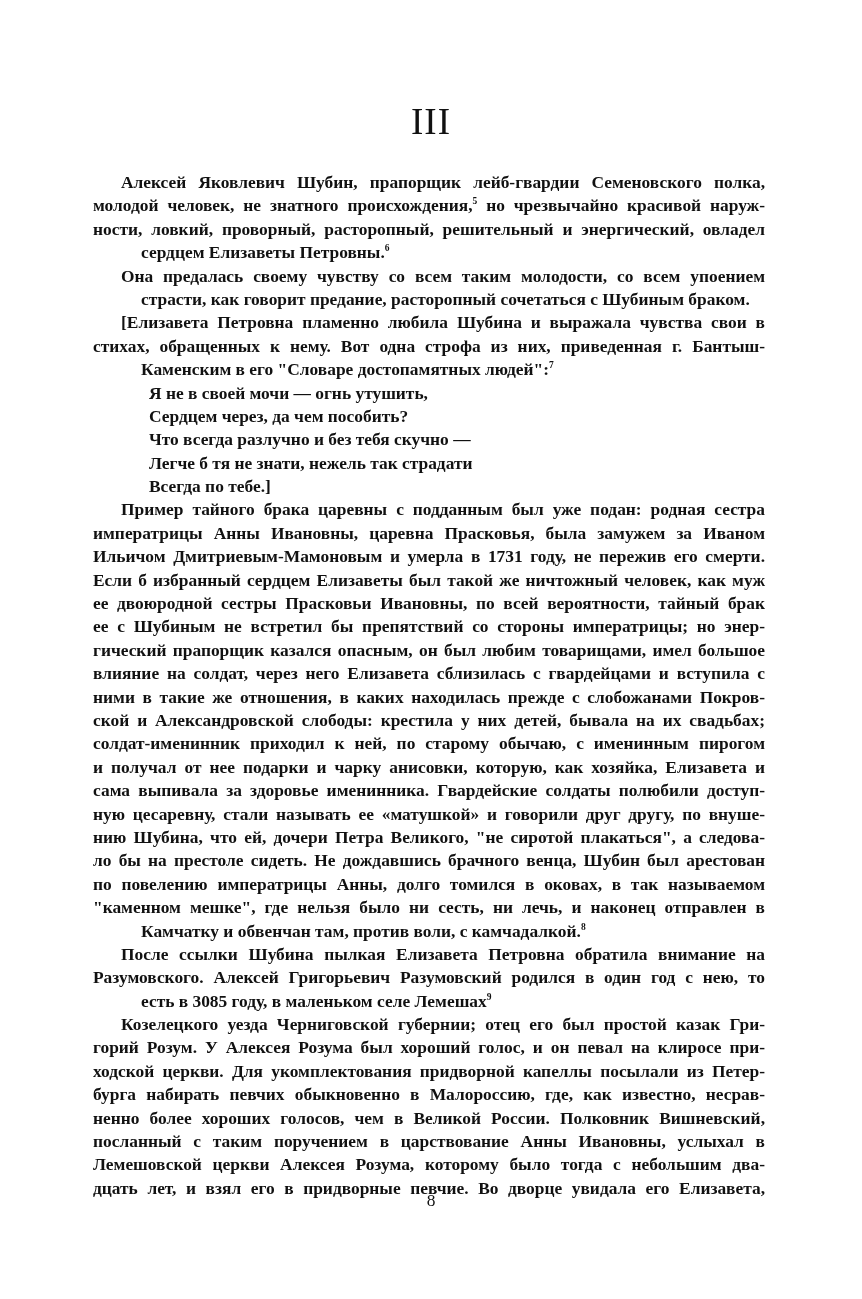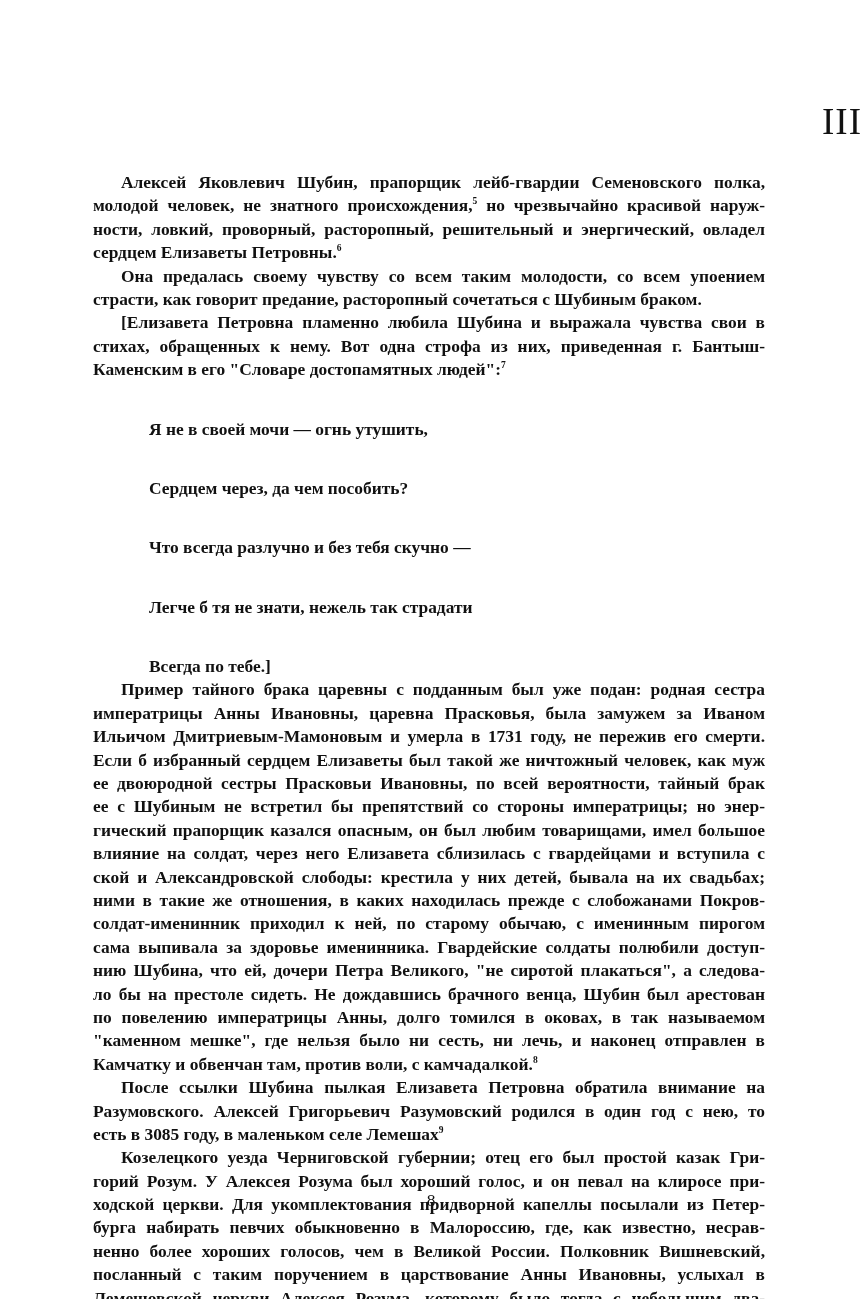--- a/index.html
+++ b/index.html
@@ -4,33 +4,33 @@
   <style>
     html, body { margin: 0; padding: 0; background: #ffffff; }
     body {
       width: 862px; height: 1299px; position: relative; overflow: hidden;
       font-family: "Liberation Serif", "DejaVu Serif", serif;
       color: #111111;
     }
     .page { position: absolute; left: 0; top: 0; width: 862px; height: 1299px; }
     .chapter-title {
       position: absolute; left: 0; width: 862px; top: 100px;
-      text-align: right; font-size: 37px; line-height: 44px; letter-spacing: 1px;
+      text-align: center; font-size: 37px; line-height: 44px; letter-spacing: 1px;
     }
     .text-block {
       position: absolute; left: 93px; width: 672px; top: 171px;
       font-size: 17.4px; line-height: 23.4px;
     }
     .line {
       display: block; height: 23.4px; white-space: nowrap;
       text-align: justify; text-align-last: justify; font-weight: bold;
     }
-    .line.last { text-align-last: left; }
+    .line.last { text-align-last: left; margin-left: 48px; }
     .line.indent { padding-left: 28px; }
-    .line.verse { padding-left: 56px; text-align-last: left; margin-top: 36px; }
+    .line.verse { padding-left: 56px; text-align-last: left; }
     sup.fn { font-size: 9.5px; vertical-align: 7px; line-height: 0; }
     .page-number {
       position: absolute; left: 0; width: 862px; top: 1189px;
       text-align: center; font-size: 17.4px; line-height: 22px;
     }
   </style>
 </head>
 <body>
 
 <div class="page">
@@ -67,24 +67,26 @@
 
     <div>
       <span class="line indent">Пример тайного брака царевны с подданным был уже подан: родная сестра</span>
       <span class="line">императрицы Анны Ивановны, царевна Прасковья, была замужем за Иваном</span>
       <span class="line">Ильичом Дмитриевым-Мамоновым и умерла в 1731 году, не пережив его смерти.</span>
       <span class="line">Если б избранный сердцем Елизаветы был такой же ничтожный человек, как муж</span>
       <span class="line">ее двоюродной сестры Прасковьи Ивановны, по всей вероятности, тайный брак</span>
       <span class="line">ее с Шубиным не встретил бы препятствий со стороны императрицы; но энер-</span>
       <span class="line">гический прапорщик казался опасным, он был любим товарищами, имел большое</span>
       <span class="line">влияние на солдат, через него Елизавета сблизилась с гвардейцами и вступила с</span>
+      <span class="line">ними в такие же отношения, в каких находилась прежде с слобожанами Покров-</span>
       <span class="line">ской и Александровской слободы: крестила у них детей, бывала на их свадьбах;</span>
-      <span class="line">ними в такие же отношения, в каких находилась прежде с слобожанами Покров-</span>
       <span class="line">солдат-именинник приходил к ней, по старому обычаю, с именинным пирогом</span>
+      <span class="line">и получал от нее подарки и чарку анисовки, которую, как хозяйка, Елизавета и</span>
       <span class="line">сама выпивала за здоровье именинника. Гвардейские солдаты полюбили доступ-</span>
+      <span class="line">ную цесаревну, стали называть ее «матушкой» и говорили друг другу, по внуше-</span>
       <span class="line">нию Шубина, что ей, дочери Петра Великого, "не сиротой плакаться", а следова-</span>
       <span class="line">ло бы на престоле сидеть. Не дождавшись брачного венца, Шубин был арестован</span>
       <span class="line">по повелению императрицы Анны, долго томился в оковах, в так называемом</span>
       <span class="line">"каменном мешке", где нельзя было ни сесть, ни лечь, и наконец отправлен в</span>
       <span class="line last"><span>Камчатку и обвенчан там, против воли, с камчадалкой.</span><sup class="fn">8</sup></span>
     </div>
 
     <div>
       <span class="line indent">После ссылки Шубина пылкая Елизавета Петровна обратила внимание на</span>
       <span class="line">Разумовского. Алексей Григорьевич Разумовский родился в один год с нею, то</span>

